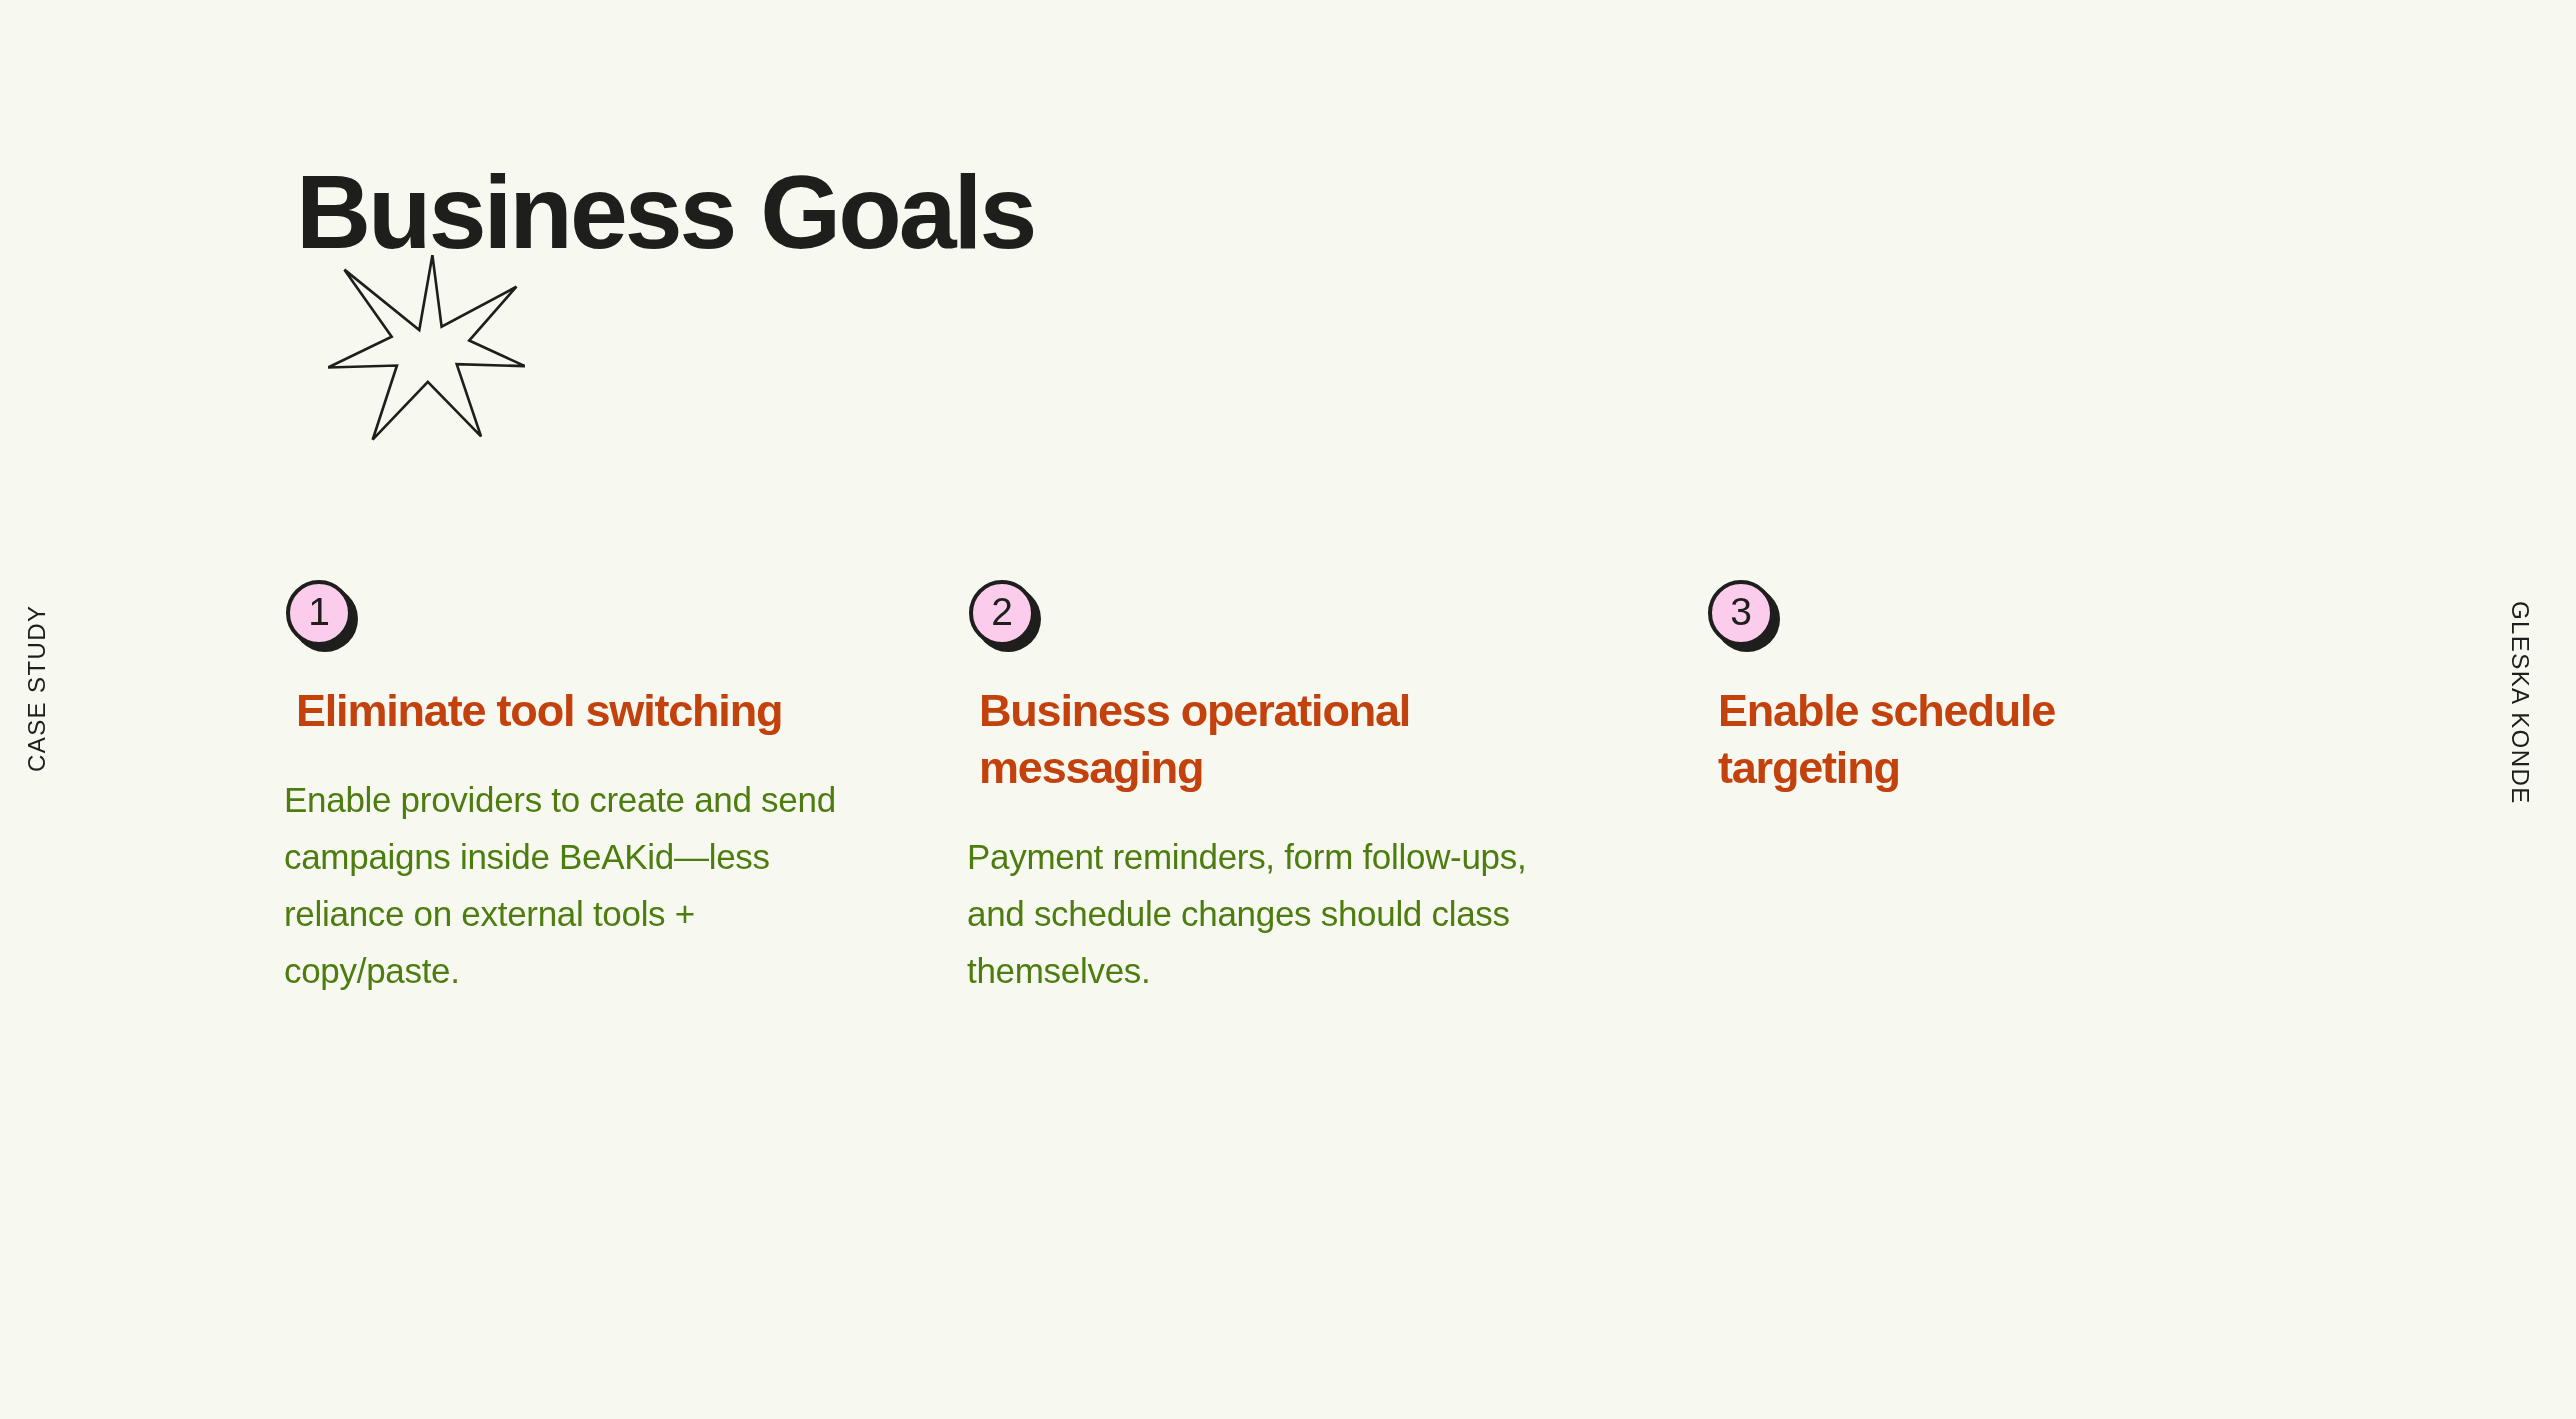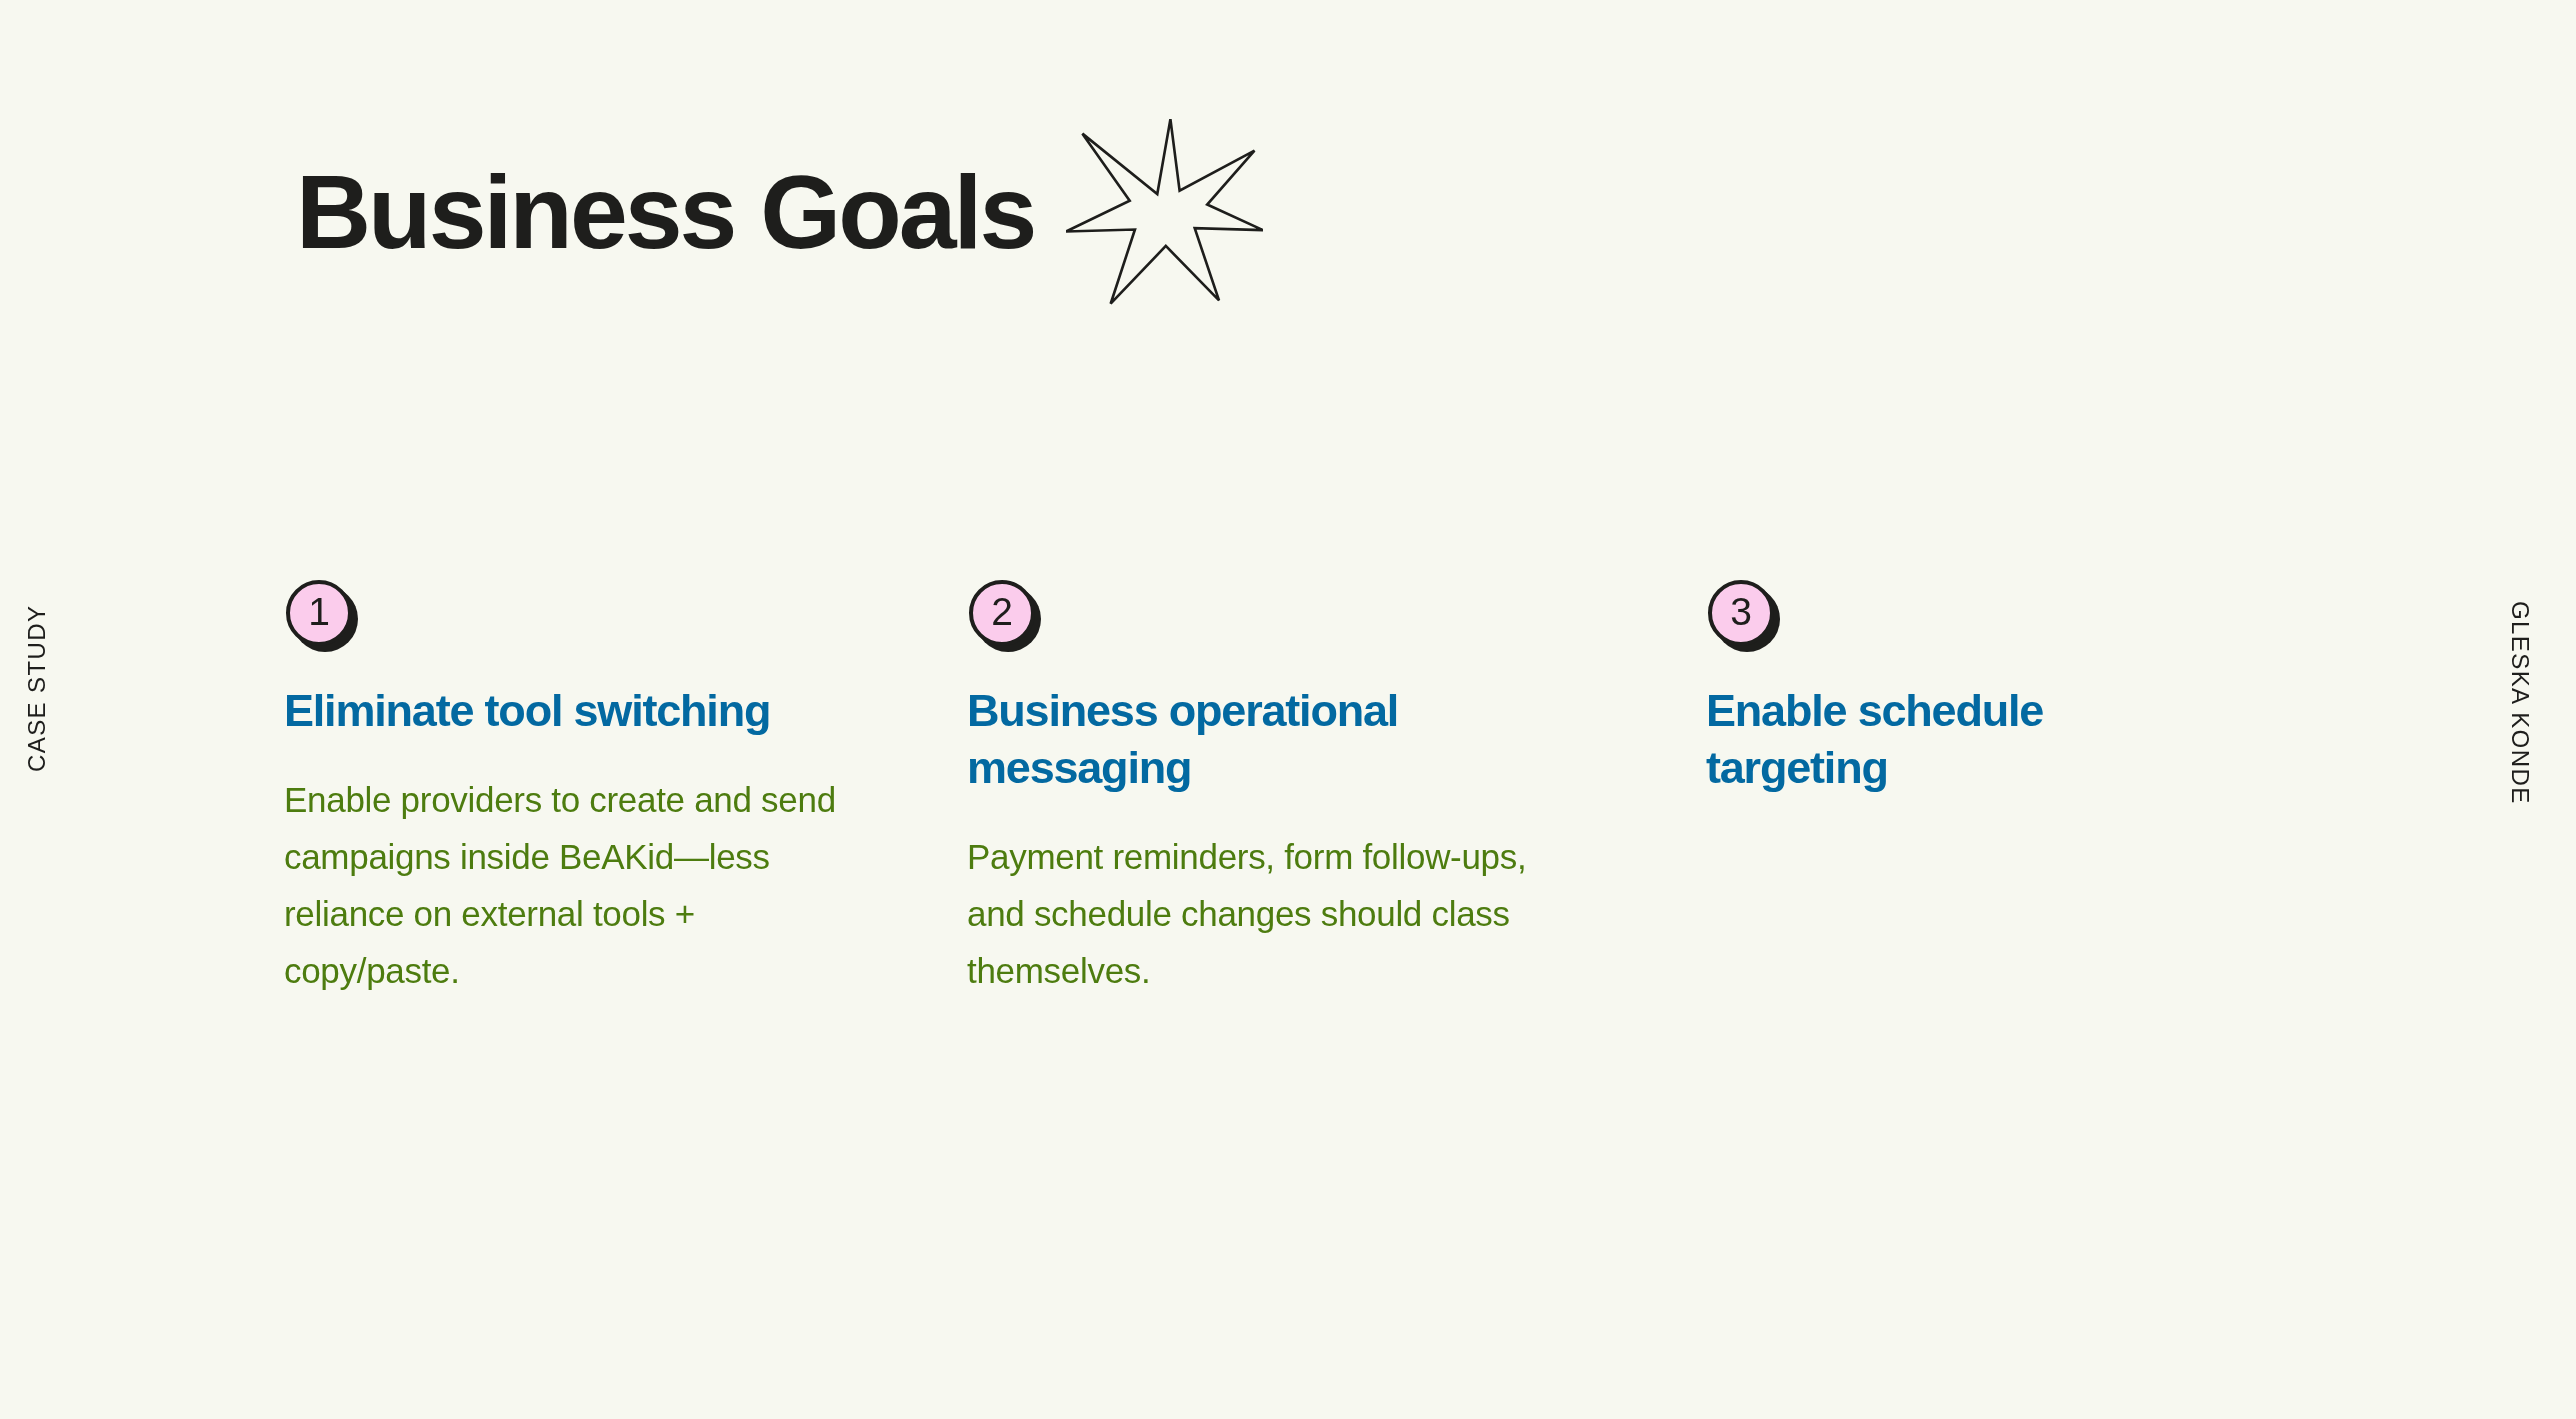--- a/index.html
+++ b/index.html
@@ -47,20 +47,21 @@
     transform: rotate(90deg);
   }
 
   
   .title-row {
     position: absolute;
     left: 296px;
     top: 128px;
     display: flex;
     align-items: flex-start;
+    flex-direction: column;
   }
   .title-text {
     font-family: "Liberation Sans", sans-serif;
     font-size: 104px;
     font-weight: 700;
     letter-spacing: -3px;
     line-height: 1;
     color: #1E1E1C;
     white-space: nowrap;
     margin: 0;
@@ -129,22 +130,22 @@
     position: relative;
     top: -1.3px;
   }
 
   .goal-heading {
     font-family: "Liberation Sans", sans-serif;
     font-size: 45px;
     font-weight: 700;
     line-height: 57px;
     letter-spacing: -1.2px;
-    color: #0369a1;
-    margin: 0 0 32px 0;
+    color: #c2410c;
+    margin: 0 0 32px 12px;
     max-width: 657px;
   }
   .goal-body {
     font-family: "Liberation Sans", sans-serif;
     font-size: 35px;
     font-weight: 300;
     line-height: 57px;
     letter-spacing: -0.3px;
     color: #4d7c0f;
     margin: 0;

